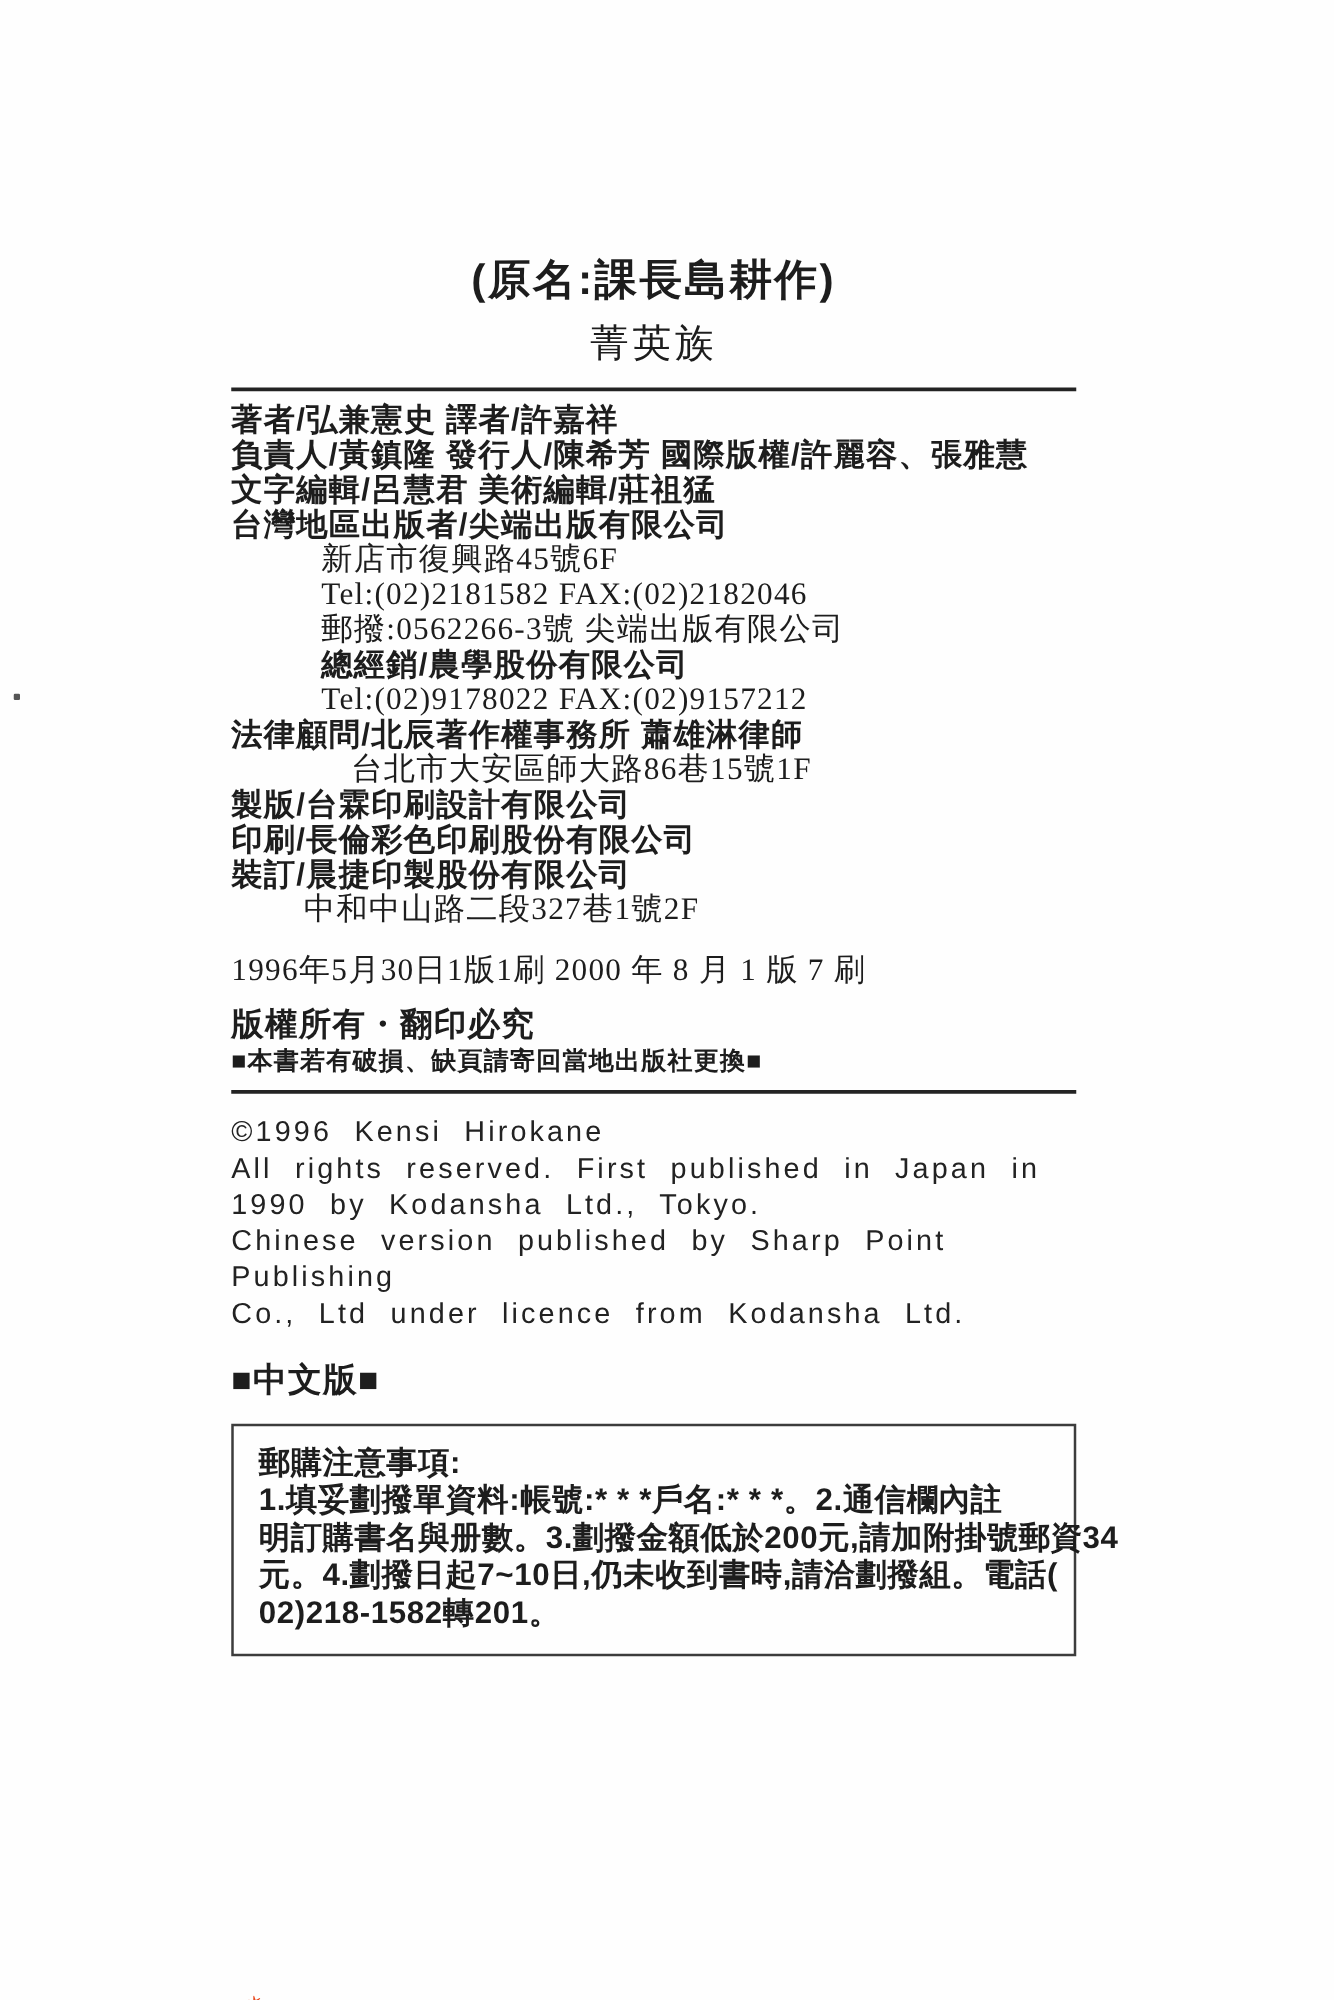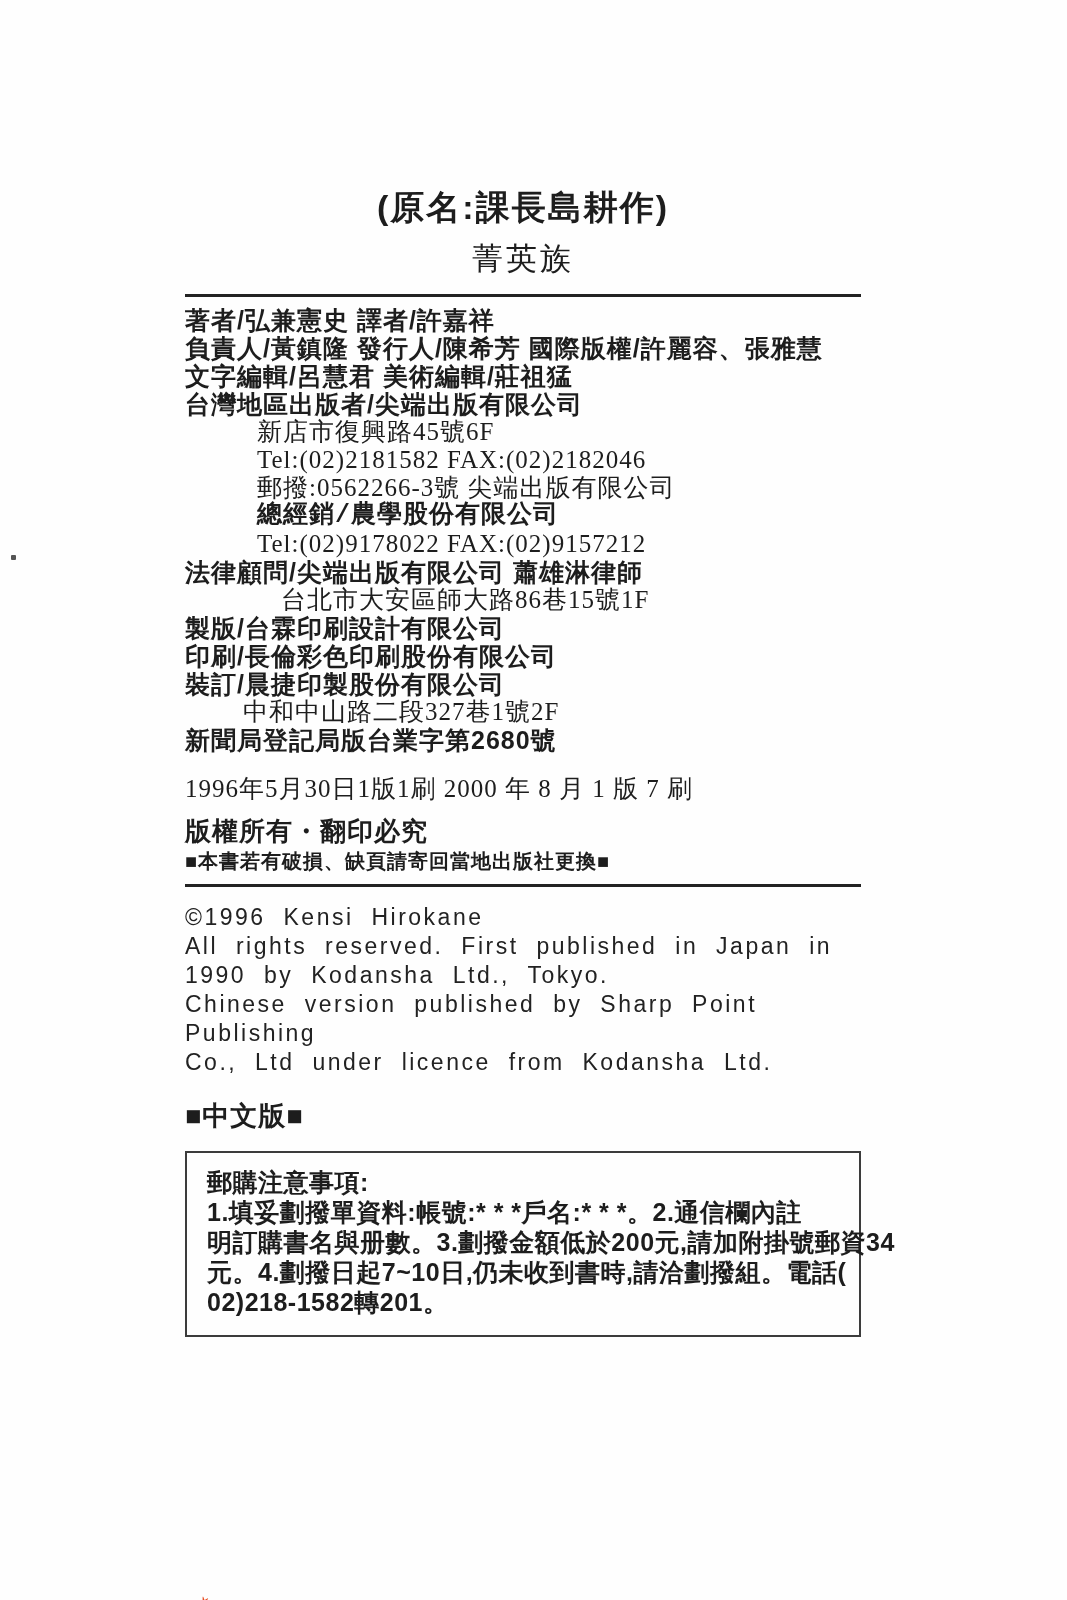--- a/index.html
+++ b/index.html
@@ -6,21 +6,21 @@
   .page {
     position:relative;
     width:1067px; height:1600px;
     background:#fefefe;
     color:#1d1d1d;
     font-family:"Liberation Sans", sans-serif;
     overflow:hidden;
   }
   .content {
     position:absolute;
-    left:185px; top:0;
+    left:185px; top:16px;
     width:676px;
   }
   .gothic { font-family:"Liberation Sans", sans-serif; font-weight:700; }
   .ming   { font-family:"Liberation Serif", serif; font-weight:400; }
 
   
   .title-block { margin-top:185px; text-align:center; }
   .original-name { font-size:34px; font-weight:600; letter-spacing:2px; }
   .series-name   { font-size:31px; font-weight:400; margin-top:7px; letter-spacing:3px; }
   .main-title-row{ margin-top:8px; font-size:50px; font-weight:800; letter-spacing:4px; line-height:1.1; }
@@ -95,29 +95,28 @@
 
     <div class="colophon">
 
     <div class="colophon-line gothic">著者/弘兼憲史 譯者/許嘉祥</div>
         <div class="colophon-line gothic">負責人/黃鎮隆 發行人/陳希芳 國際版權/許麗容、張雅慧</div>
         <div class="colophon-line gothic">文字編輯/呂慧君 美術編輯/莊祖猛</div>
         <div class="colophon-line gothic">台灣地區出版者/尖端出版有限公司</div>
         <div class="colophon-line ming" style="padding-left: 72px;">新店市復興路45號6F</div>
         <div class="colophon-line ming" style="padding-left: 72px;">Tel:(02)2181582  FAX:(02)2182046</div>
         <div class="colophon-line ming" style="padding-left: 72px;">郵撥:0562266-3號 尖端出版有限公司</div>
-        <div class="colophon-line gothic" style="padding-left: 72px; font-family: Liberation Mono, monospace;">總經銷/農學股份有限公司</div>
+        <div class="colophon-line gothic" style="padding-left: 72px;">總經銷/農學股份有限公司</div>
         <div class="colophon-line ming" style="padding-left: 72px;">Tel:(02)9178022  FAX:(02)9157212</div>
-        <div class="colophon-line gothic">法律顧問/尖端出版有限公司 蕭雄淋律師</div>
+        <div class="colophon-line gothic">法律顧問/北辰著作權事務所 蕭雄淋律師</div>
         <div class="colophon-line ming" style="padding-left: 96px;">台北市大安區師大路86巷15號1F</div>
         <div class="colophon-line gothic">製版/台霖印刷設計有限公司</div>
         <div class="colophon-line gothic">印刷/長倫彩色印刷股份有限公司</div>
         <div class="colophon-line gothic">裝訂/晨捷印製股份有限公司</div>
         <div class="colophon-line ming" style="padding-left: 58px;">中和中山路二段327巷1號2F</div>
-        <div class="colophon-line gothic">新聞局登記局版台業字第2680號</div>
       </div>
 
     <div class="edition-line ming">1996年5月30日1版1刷  2000 年 8 月 1 版 7 刷</div>
     <div class="rights-line gothic">版權所有・翻印必究</div>
     <div class="exchange-notice gothic">■本書若有破損、缺頁請寄回當地出版社更換■</div>
 
     <hr class="rule rule-bottom">
 
     <div class="english-block">
 

